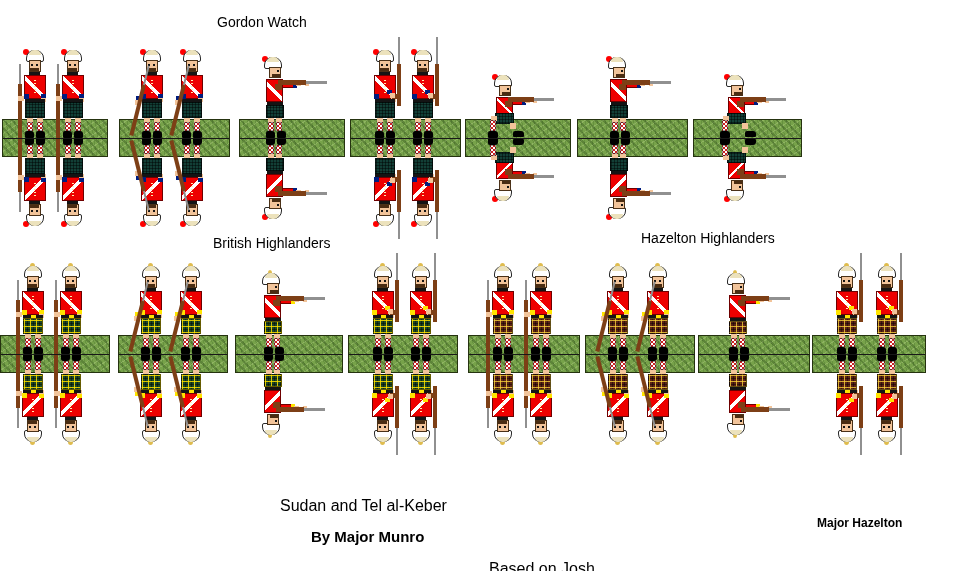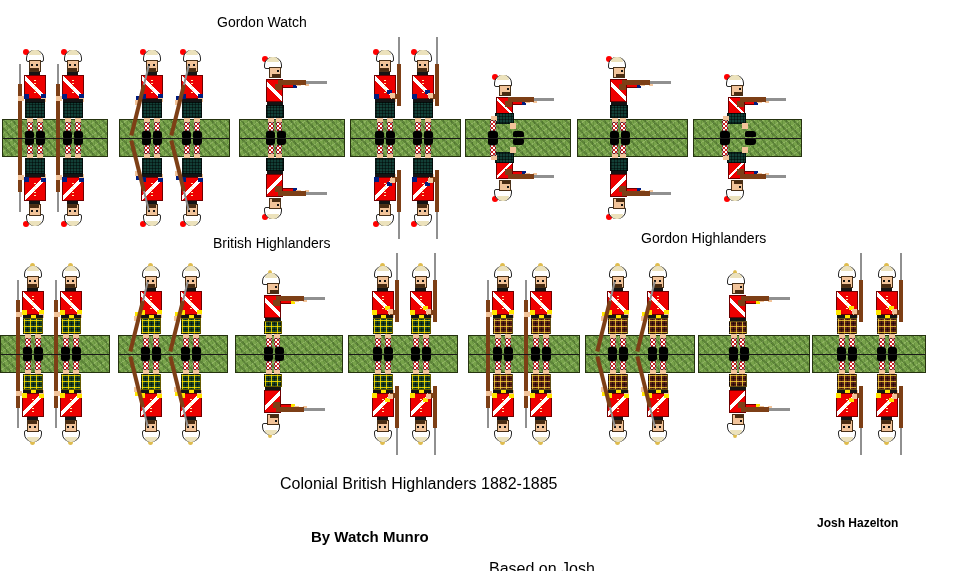--- a/index.html
+++ b/index.html
@@ -58,21 +58,21 @@
   .rifle-wood{background:var(--rifleWood);}
   .rifle-barrel{background:var(--rifleBarrel);}
   .riflegrp{position:absolute;transform:rotate(14deg);transform-origin:50% 78%;}
 </style>
 </head>
 <body>
 
 <div class="sheet" style="--coat: #ee0000; --sash: #ffffff; --skin: #f2c49a; --helmet: #ffffff; --helmetTop: #ece2bc; --rifleWood: #7d3f16; --rifleBarrel: #909090; --hoseRed: #cc2222; --shoe: #000000; --baseGreen: #77a24a;">
   <div class="txt lbl" style="left:217px;top:15px;">Gordon Watch</div>
   <div class="txt lbl" style="left:213px;top:236px;">British Highlanders</div>
-  <div class="txt lbl" style="left:641px;top:231px;">Gordon Highlanders</div>
+  <div class="txt lbl" style="left:641px;top:231px;">Hazelton Highlanders</div>
 
   <div>
       <div class="base" style="left: 2px; top: 119px; width: 106px; height: 38px; --kilt: #123f36; --kiltline: rgba(0,0,0,0); --cuff: #001d7e; --pom: #ff0000; --accent: rgba(0,0,0,0);">
         <div class="unit top">
           <div class="soldier pose-order" style="left: 12px;">
             <div class="p rifle-barrel" style="left: 4px; top: 14px; width: 2px; height: 22px;"></div>
             <div class="p rifle-wood" style="left: 3px; top: 34px; width: 4px; height: 54px;"></div>
             <div class="p pom" style="left: 8px; top: -1px; width: 6px; height: 6px;"></div>
             <div class="p helmet" style="left: 11px; top: 0px; width: 18px; height: 12px;"></div>
             <div class="p helmet-top" style="left: 14px; top: 0px; width: 12px; height: 5px;"></div>
@@ -1465,20 +1465,20 @@
             <div class="p rifle-barrel" style="left: 33px; top: -13px; width: 2px; height: 28px;"></div>
             <div class="p rifle-wood" style="left: 32px; top: 14px; width: 4px; height: 42px;"></div>
             <div class="p rifle-wood" style="left: 27px; top: 44px; width: 8px; height: 5px;"></div>
             <div class="p cuff" style="left: 22px; top: 40px; width: 5px; height: 4px;"></div>
             <div class="p hand" style="left: 25px; top: 43px; width: 5px; height: 5px;"></div>
           </div>
         </div>
       </div>
     </div>
 
-  <div class="txt cap-big" style="left:280px;top:475px;">Colonial British Highlanders 1882-1885</div>
-  <div class="txt cap-bold" style="left:311px;top:529px;">By Watch Munro</div>
+  <div class="txt cap-big" style="left:280px;top:497px;">Sudan and Tel al-Keber</div>
+  <div class="txt cap-bold" style="left:311px;top:529px;">By Major Munro</div>
   <div class="txt cap-credit" style="left:489px;top:514px;">
     <div>Based on Josh</div>
     
   </div>
-  <div class="txt sig" style="left:817px;top:517px;">Josh Hazelton</div>
+  <div class="txt sig" style="left:817px;top:517px;">Major Hazelton</div>
 </div>
 
 </body></html>

